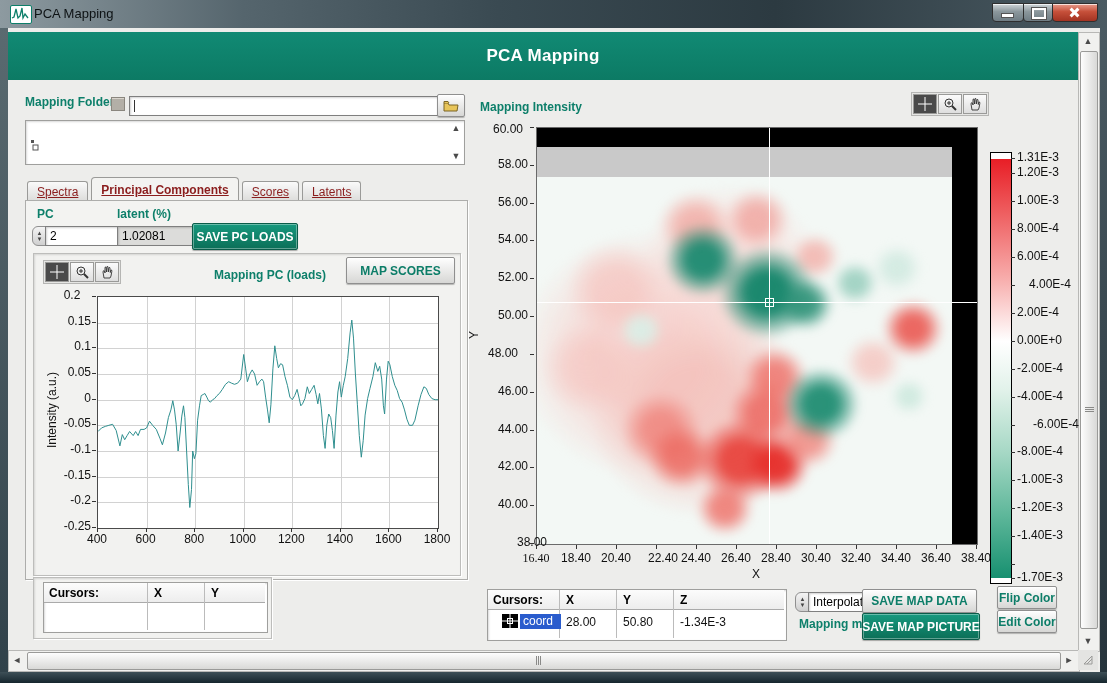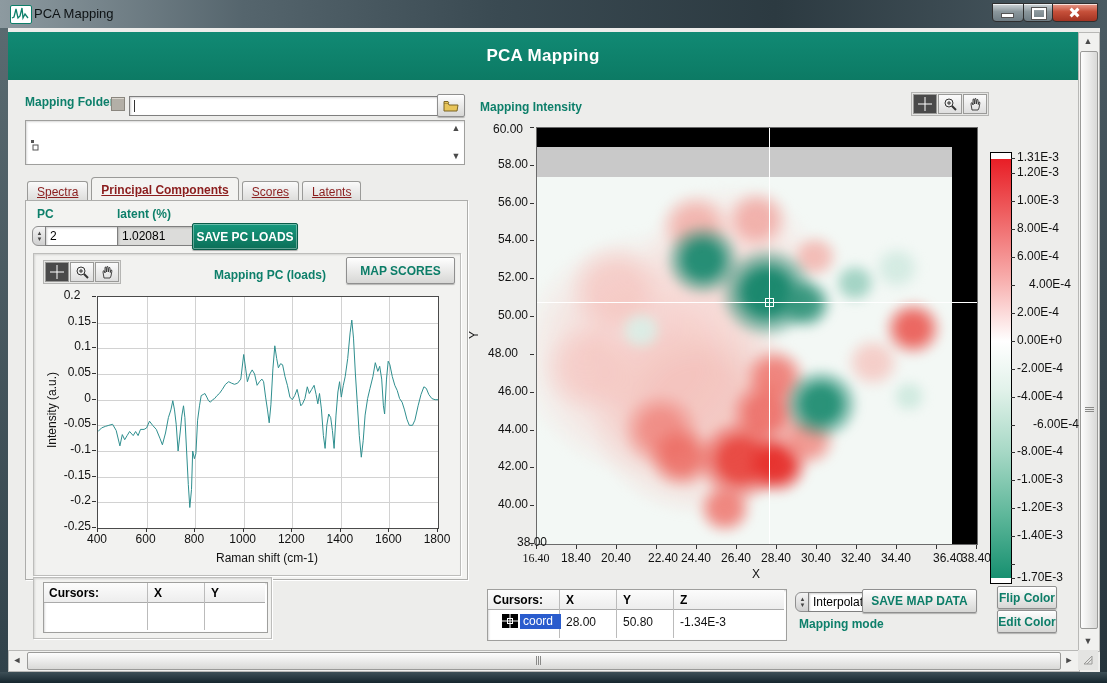--- a/index.html
+++ b/index.html
@@ -177,21 +177,20 @@
       <div class="gridline" style="position: absolute; left: 0px; top: 102.667px; width: 340px; height: 1px;"></div>
       <div class="gridline" style="position: absolute; left: 0px; top: 128.333px; width: 340px; height: 1px;"></div>
       <div class="gridline" style="position: absolute; left: 0px; top: 154px; width: 340px; height: 1px;"></div>
       <div class="gridline" style="position: absolute; left: 0px; top: 179.667px; width: 340px; height: 1px;"></div>
       <div class="gridline" style="position: absolute; left: 0px; top: 205.333px; width: 340px; height: 1px;"></div>
       <svg width="340" height="231" viewBox="0 0 340 231" style="position: absolute; left: 0px; top: 0px;">
         <polyline points="0.0,134.5 3.6,130.9 7.3,129.4 10.9,128.3 14.6,127.3 18.2,133.5 21.9,148.9 24.3,137.6 26.7,142.7 29.1,138.6 31.6,134.5 35.2,138.6 37.6,134.5 40.1,138.6 42.5,132.4 46.1,132.4 48.6,130.9 51.5,124.2 54.6,128.3 58.3,132.4 61.9,141.2 64.4,147.8 67.5,136.0 70.4,120.6 72.9,112.9 74.8,103.7 76.5,112.9 78.2,127.3 80.1,154.0 82.1,136.0 83.8,119.1 85.5,108.8 86.9,120.6 88.6,154.0 90.3,187.4 91.8,210.5 93.5,192.5 94.7,154.0 96.4,161.7 97.9,156.6 99.6,123.2 101.5,108.8 103.2,98.6 105.2,97.5 106.9,96.5 108.8,100.1 110.5,103.7 112.4,105.2 114.6,102.7 116.6,101.6 119.0,98.6 121.4,96.5 124.3,92.4 127.5,87.3 130.7,84.7 133.6,86.2 136.5,87.3 139.6,86.2 142.8,82.1 145.7,57.5 147.7,71.9 149.4,84.7 151.8,77.0 154.2,72.9 156.6,77.0 159.1,88.3 161.5,84.7 163.9,82.1 165.6,84.7 167.6,100.1 169.5,112.9 171.2,125.8 172.9,107.8 174.9,71.9 176.8,48.8 178.7,61.6 180.4,70.8 182.6,66.7 184.6,67.8 187.0,79.6 189.4,88.3 191.9,100.1 194.3,102.7 196.7,98.6 199.1,92.4 201.1,101.1 202.8,108.8 204.5,106.8 206.9,101.6 209.3,89.8 211.3,96.5 213.7,92.4 216.1,88.3 218.1,97.5 219.8,106.8 221.5,96.5 223.4,111.9 225.4,138.6 227.1,151.4 228.8,128.3 230.7,117.0 232.7,120.6 234.4,133.5 236.1,151.4 238.0,118.1 239.9,95.0 241.6,84.7 243.3,100.1 245.3,88.3 247.2,79.6 249.7,61.6 252.1,35.9 253.8,23.1 255.5,41.1 257.4,77.0 259.4,107.8 261.3,138.6 263.3,160.2 265.2,143.7 267.1,118.1 269.6,101.6 272.0,91.4 274.9,79.6 277.3,65.7 279.8,74.4 281.7,69.3 283.7,82.1 285.4,108.8 286.6,117.0 288.5,82.1 290.2,64.2 291.9,67.8 294.3,79.6 296.8,88.3 299.2,93.4 301.6,101.6 304.1,105.2 306.5,112.9 308.9,122.2 311.3,128.3 314.5,128.3 316.9,123.2 320.1,108.8 323.0,97.5 325.9,89.8 328.3,91.4 330.8,97.5 333.9,101.6 337.1,102.7 340.0,102.7" fill="none" stroke="#2f8f8f" stroke-width="1"></polyline>
       </svg>
     </div>
   <div class="abs lblteal" style="left:-8px;top:403px;width:120px;transform:rotate(-90deg);color:#111;font-weight:normal;text-align:center;font-size:12px;">Intensity (a.u.)</div>
-  <div class="abs tick-label" style="left:147px;top:551px;width:240px;text-align:center;">Raman shift (cm-1)</div>
 
   <div class="abs sunken" style="left:33px;top:577px;width:237px;height:60px;"></div>
   <div class="abs whitebox" style="left:43px;top:582px;width:223px;height:49px;">
     <div class="abs" style="left:0;top:0;width:221px;height:19px;border-bottom:1px solid #aaa;background:linear-gradient(#fcfcfc,#ededed);"></div>
     <div class="abs" style="left:103px;top:0;width:1px;height:47px;background:#bbb;"></div>
     <div class="abs" style="left:160px;top:0;width:1px;height:47px;background:#bbb;"></div>
     <div class="abs" style="left:5px;top:3px;font-size:12px;font-weight:bold;">Cursors:</div>
     <div class="abs" style="left:110px;top:3px;font-size:12px;font-weight:bold;">X</div>
     <div class="abs" style="left:167px;top:3px;font-size:12px;font-weight:bold;">Y</div>
   </div>
@@ -287,20 +286,21 @@
     <div class="abs tick-label" style="left:192px;top:25px;">-1.34E-3</div>
   </div>
 
   <div class="abs spinner" style="left:795px;top:592px;height:18px;">
       <div>▲</div>
       <div>▼</div>
     </div>
   <div class="abs field" style="left:808px;top:592px;width:73px;height:18px;">Interpolate</div>
   <div class="abs lblteal" style="left:799px;top:617px;">Mapping mode</div>
   <div class="abs btn3d" style="left:862px;top:589px;width:113px;height:22px;">SAVE MAP DATA</div>
+  <div class="abs btn-green" style="left:862px;top:613px;width:116px;height:25px;">SAVE MAP PICTURE</div>
   <div class="abs btn3d" style="left:997px;top:586px;width:58px;height:21px;">Flip Color</div>
   <div class="abs btn3d" style="left:997px;top:610px;width:58px;height:21px;">Edit Color</div>
 
   <div class="abs scroll" style="left:1078px;top:32px;width:20px;height:618px;">
     <div class="abs sarrow" style="left:0;top:0;width:18px;height:16px;">▲</div>
     <div class="abs sthumb" style="left:1px;top:18px;width:16px;height:576px;display:flex;align-items:center;justify-content:center;">
       <div class="grip3" style="position:absolute;top:355px;">
           <div></div>
           <div></div>
           <div></div>
@@ -376,21 +376,21 @@
     <div class="tick-label" style="position: absolute; left: 714px; top: 551px; width: 44px; text-align: center;">26.40</div>
     <div class="tickmark" style="position: absolute; left: 736px; top: 545px; width: 1px; height: 4px;"></div>
     <div class="tick-label" style="position: absolute; left: 754px; top: 551px; width: 44px; text-align: center;">28.40</div>
     <div class="tickmark" style="position: absolute; left: 776px; top: 545px; width: 1px; height: 4px;"></div>
     <div class="tick-label" style="position: absolute; left: 794px; top: 551px; width: 44px; text-align: center;">30.40</div>
     <div class="tickmark" style="position: absolute; left: 816px; top: 545px; width: 1px; height: 4px;"></div>
     <div class="tick-label" style="position: absolute; left: 834px; top: 551px; width: 44px; text-align: center;">32.40</div>
     <div class="tickmark" style="position: absolute; left: 856px; top: 545px; width: 1px; height: 4px;"></div>
     <div class="tick-label" style="position: absolute; left: 874px; top: 551px; width: 44px; text-align: center;">34.40</div>
     <div class="tickmark" style="position: absolute; left: 896px; top: 545px; width: 1px; height: 4px;"></div>
-    <div class="tick-label" style="position: absolute; left: 914px; top: 551px; width: 44px; text-align: center; margin-left: 12px;">36.40</div>
+    <div class="tick-label" style="position: absolute; left: 914px; top: 551px; width: 44px; text-align: center;">36.40</div>
     <div class="tickmark" style="position: absolute; left: 936px; top: 545px; width: 1px; height: 4px;"></div>
     <div class="tick-label" style="position: absolute; left: 954px; top: 551px; width: 44px; text-align: center;">38.40</div>
     <div class="tickmark" style="position: absolute; left: 976px; top: 545px; width: 1px; height: 4px;"></div>
     <div class="tick-label" style="position: absolute; left: 488px; top: 122px; width: 40px; text-align: center;">60.00</div>
     <div class="tickmark" style="position: absolute; left: 530px; top: 127px; width: 4px; height: 1px;"></div>
     <div class="tick-label" style="position: absolute; left: 488px; top: 156.818px; width: 40px; text-align: right;">58.00</div>
     <div class="tickmark" style="position: absolute; left: 530px; top: 164.818px; width: 4px; height: 1px;"></div>
     <div class="tick-label" style="position: absolute; left: 488px; top: 194.636px; width: 40px; text-align: right;">56.00</div>
     <div class="tickmark" style="position: absolute; left: 530px; top: 202.636px; width: 4px; height: 1px;"></div>
     <div class="tick-label" style="position: absolute; left: 488px; top: 232.455px; width: 40px; text-align: right;">54.00</div>

